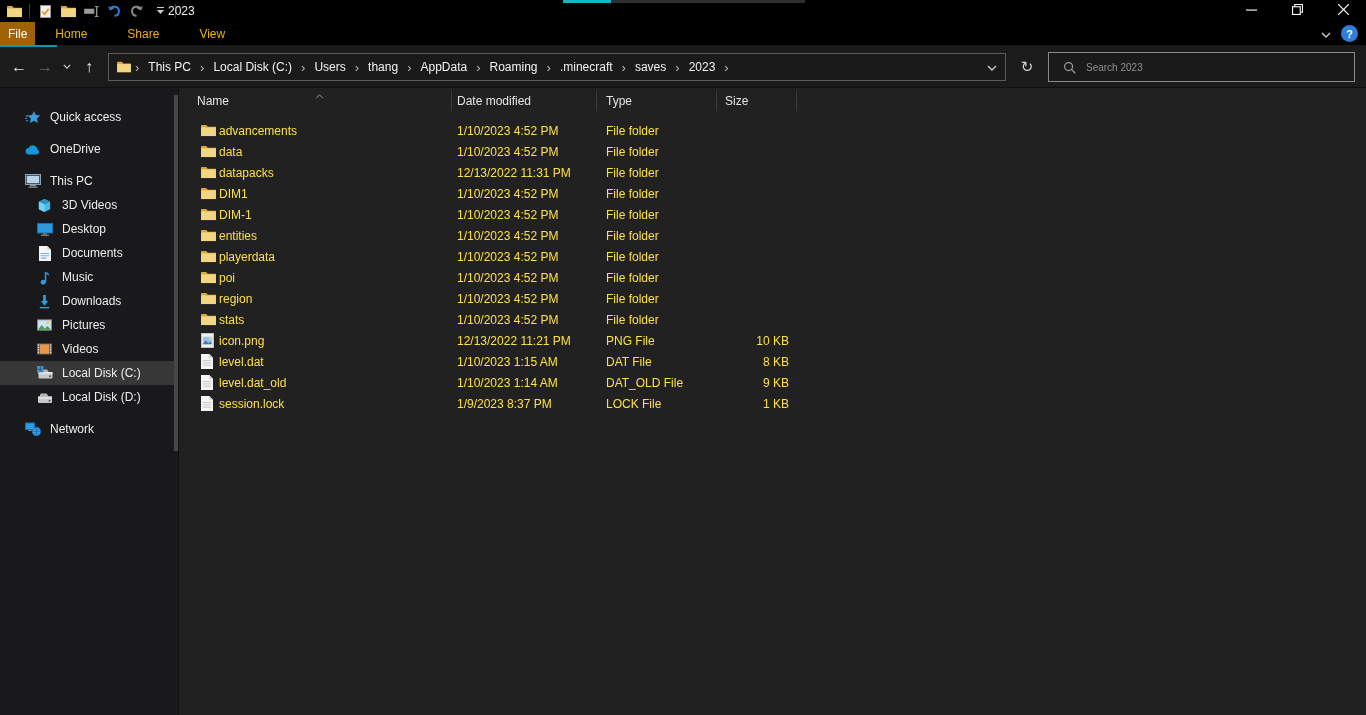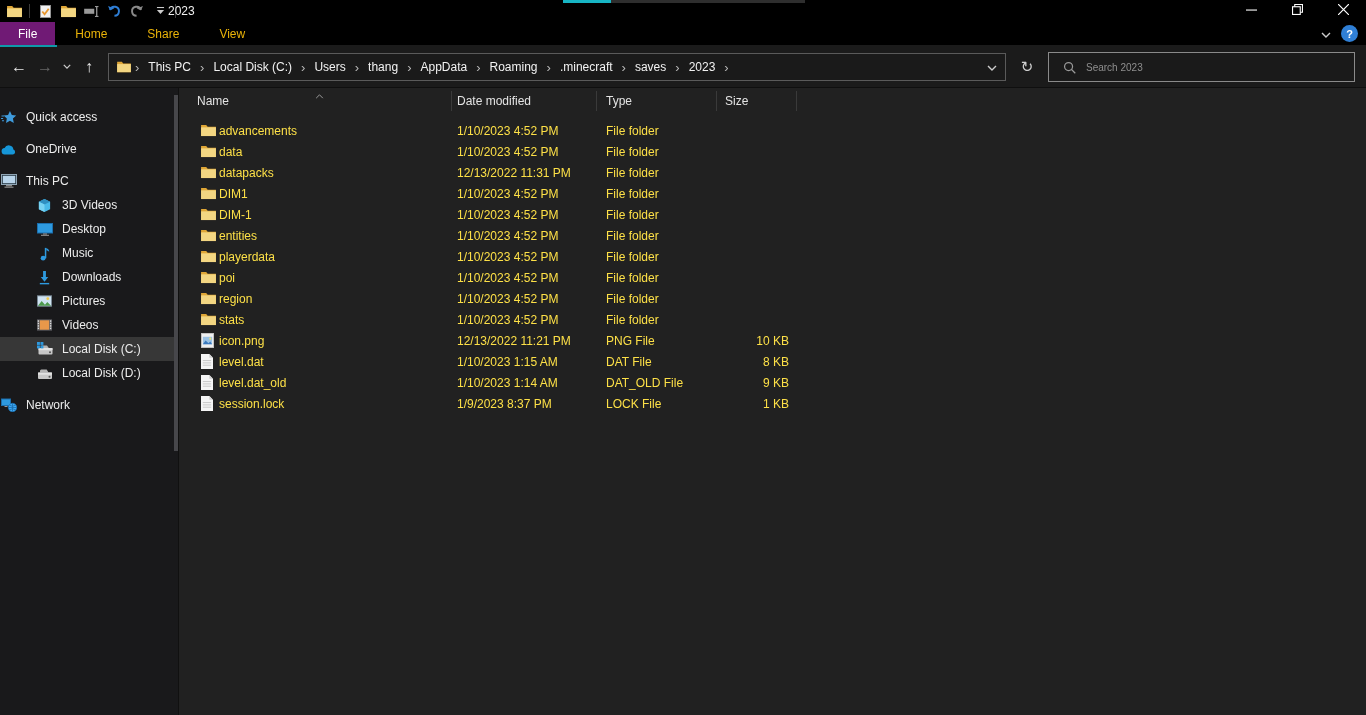--- a/index.html
+++ b/index.html
@@ -13,21 +13,21 @@
   .qat-sep { width:1px; height:14px; background:#3c3c3c; }
   .win-title { position:absolute; left:168px; top:4px; color:#efefef; font-size:12px; }
   .progress-teal { position:absolute; left:563px; top:0; width:48px; height:3px; background:#17b5c4; }
   .progress-gray { position:absolute; left:611px; top:0; width:194px; height:3px; background:#2e2e2e; }
   .win-controls { position:absolute; right:0; top:0; height:22px; display:flex; }
   .win-btn { width:46px; height:22px; display:flex; align-items:center; justify-content:center; }
 
   
   .ribbon-tabs { position:absolute; top:22px; left:0; width:1366px; height:23px; background:#000; display:flex; }
   .rtab { height:23px; padding:0 20px; display:flex; align-items:center; color:#eab308; font-size:12px; }
-  .rtab.active { background:#701a75; color:#fff; padding:0 18px; }
+  .rtab.active { background:#a16207; color:#fff; padding:0 8px; }
   .file-tab-underline { position:absolute; top:45px; left:0; width:57px; height:2px; background:#0f9aa9; z-index:5; }
   .ribbon-right { position:absolute; right:8px; top:22px; height:23px; display:flex; align-items:center; gap:10px; }
   .help-circle { width:17px; height:17px; border-radius:50%; background:#2f7fd6; color:#fff; font-size:11px; font-weight:bold; display:flex; align-items:center; justify-content:center; }
 
   
   .toolbar { position:absolute; top:45px; left:0; width:1366px; height:43px; background:#1b1b1b; border-bottom:1px solid #0f0f0f; }
   .nav-btns { position:absolute; left:6px; top:0; height:43px; display:flex; align-items:center; }
   .nav-btn { min-width:26px; height:30px; display:flex; align-items:center; justify-content:center; color:#e8e8e8; font-size:16px; }
   .nav-btn.small { min-width:18px; }
   .nav-btn.disabled { color:#666; }
@@ -41,21 +41,21 @@
   .searchbox { position:absolute; left:1048px; top:7px; width:307px; height:30px; background:#1a1a1a; border:1px solid #8a8a8a; display:flex; align-items:center; }
   .search-icon-wrap { margin:0 10px 0 14px; display:flex; }
   .searchbox input { flex:1; background:transparent; border:none; outline:none; color:#e0e0e0; font-family:"Liberation Sans",sans-serif; font-size:10px; }
   .searchbox input::placeholder { color:#8f8f8f; }
 
   
   .main { position:absolute; top:88px; left:0; width:1366px; height:627px; }
   .sidebar { position:absolute; left:0; top:0; width:178px; height:627px; background:#19191b; }
   .side-scroll { position:absolute; right:0; top:7px; width:4px; height:356px; background:#47474b; }
   .side-item { height:24px; display:flex; align-items:center; gap:9px; color:#ececec; }
-  .side-item.lvl0 { }
+  .side-item.lvl0 { padding-left:24px; }
   .side-item.lvl1 { padding-left:36px; }
   .side-item.selected { background:#373737; }
   .side-item .si-icon { width:17px; display:flex; align-items:center; justify-content:center; }
   .side-gap { height:8px; }
   .side-top-pad { height:17px; }
 
   .content { position:absolute; left:178px; top:0; width:1188px; height:627px; background:#212121; border-left:1px solid #101010; }
   .hdr { position:relative; height:26px; color:#e4e4e4; }
   .hdr .hlabel { position:absolute; top:0; line-height:26px; }
   .hdr .hsep { position:absolute; top:3px; width:1px; height:20px; background:#3a3a3a; }
@@ -270,20 +270,32 @@
           <svg width="16" height="13" viewBox="0 0 16 13">
             <rect x="0.5" y="0.5" width="15" height="9.5" fill="#2e9ae0" stroke="#1b6fae"></rect>
             <rect x="6" y="10.5" width="4" height="1" fill="#9a9a9a"></rect>
             <rect x="4" y="11.8" width="8" height="1" fill="#9a9a9a"></rect>
           </svg>
         </span>
         <span>Desktop</span>
       </div>
       <div class="side-item lvl1">
         <span class="si-icon">
+          <svg width="12" height="15" viewBox="0 0 13 16">
+            <path fill="#f5f5f5" d="M0 0h9l4 4v12H0z"></path>
+            <path fill="#cfcfcf" d="M9 0l4 4H9z"></path>
+            <g stroke="#7ab1e0" stroke-width="1.2">
+              <path d="M2 8h9M2 10.5h9M2 13h6"></path>
+            </g>
+          </svg>
+        </span>
+        <span>Documents</span>
+      </div>
+      <div class="side-item lvl1">
+        <span class="si-icon">
           <svg width="10" height="15" viewBox="0 0 10 16">
             <circle cx="3" cy="13" r="2.6" fill="#2e9ae0"></circle>
             <rect x="4.8" y="2" width="1.6" height="11" fill="#2e9ae0"></rect>
             <path d="M6.4 2c2 .8 3.1 2 3.1 4.2-1-1.2-2-1.7-3.1-1.8z" fill="#2e9ae0"></path>
           </svg>
         </span>
         <span>Music</span>
       </div>
       <div class="side-item lvl1">
         <span class="si-icon">

